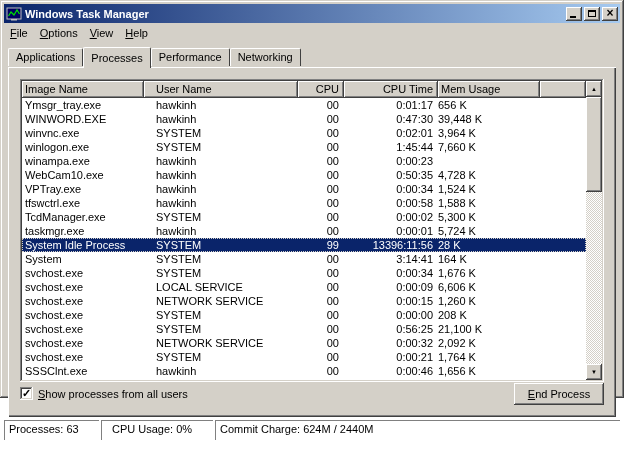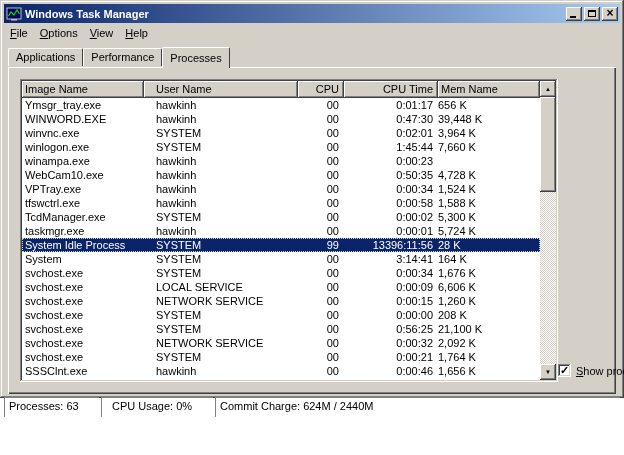--- a/index.html
+++ b/index.html
@@ -32,21 +32,21 @@
 
   
   .tabstrip { flex:none; display:flex; align-items:center; height:21px; margin:4px 0 0 4px; position:relative; z-index:2; }
   .tab { height:18px; line-height:17px; padding:0 7px; background:#D4D0C8; white-space:nowrap;
     border:1px solid; border-color:#fff #404040 #D4D0C8 #fff; border-bottom:none;
     border-top-left-radius:2px; border-top-right-radius:2px; }
   .tab.active { height:21px; line-height:20px; margin-bottom:-1px; position:relative; z-index:3; }
 
   .tab-panel { flex:1; margin:0 4px; background:#D4D0C8; position:relative; z-index:1;
     box-shadow: inset 1px 1px #fff, inset -1px -1px #404040, inset -2px -2px #808080;
-    padding:12px; display:flex; flex-direction:row; }
+    padding:12px; display:flex; flex-direction:column; }
 
   
   .listview { flex:none; height:303px; background:#fff; padding:2px; display:flex;
     box-shadow: inset -1px -1px #fff, inset 1px 1px #808080, inset -2px -2px #D4D0C8, inset 2px 2px #404040; }
   .lv-main { flex:1; display:flex; flex-direction:column; overflow:hidden; }
   .lv-header { flex:none; height:17px; display:flex; background:#D4D0C8; }
   .hcell { height:17px; line-height:16px; background:#D4D0C8; white-space:nowrap; overflow:hidden;
     box-shadow: inset -1px -1px #404040, inset 1px 1px #fff, inset -2px -2px #808080; }
   .lv-rows { flex:1; background:#fff; overflow:hidden; }
   .lv-row { height:14px; line-height:14px; display:flex; white-space:nowrap; }
@@ -119,34 +119,35 @@
 
   <div class="menubar">
       <span class="menu-item"><u>F</u>ile</span>
       <span class="menu-item"><u>O</u>ptions</span>
       <span class="menu-item"><u>V</u>iew</span>
       <span class="menu-item"><u>H</u>elp</span>
     </div>
 
   <div class="tabstrip">
       <div class="tab">Applications</div>
+      <div class="tab active">Processes</div>
       <div class="tab">Performance</div>
-      <div class="tab active">Processes</div>
+      <div class="tab">Networking</div>
     </div>
 
   <div class="tab-panel">
 
     <div class="listview">
       <div class="lv-main">
         <div class="lv-header">
             <div class="hcell cell c-image">Image Name</div>
             <div class="hcell cell c-user">User Name</div>
             <div class="hcell cell c-cpu">CPU</div>
             <div class="hcell cell c-time">CPU Time</div>
-            <div class="hcell cell c-mem">Mem Name</div>
+            <div class="hcell cell c-mem">Mem Usage</div>
             <div class="hcell cell c-fill"></div>
           </div>
         <div class="lv-rows">
             <div class="lv-row">
               <div class="cell c-image">Ymsgr_tray.exe</div>
               <div class="cell c-user">hawkinh</div>
               <div class="cell c-cpu">00</div>
               <div class="cell c-time">0:01:17</div>
               <div class="cell c-mem">656 K</div>
               <div class="cell c-fill"></div>

